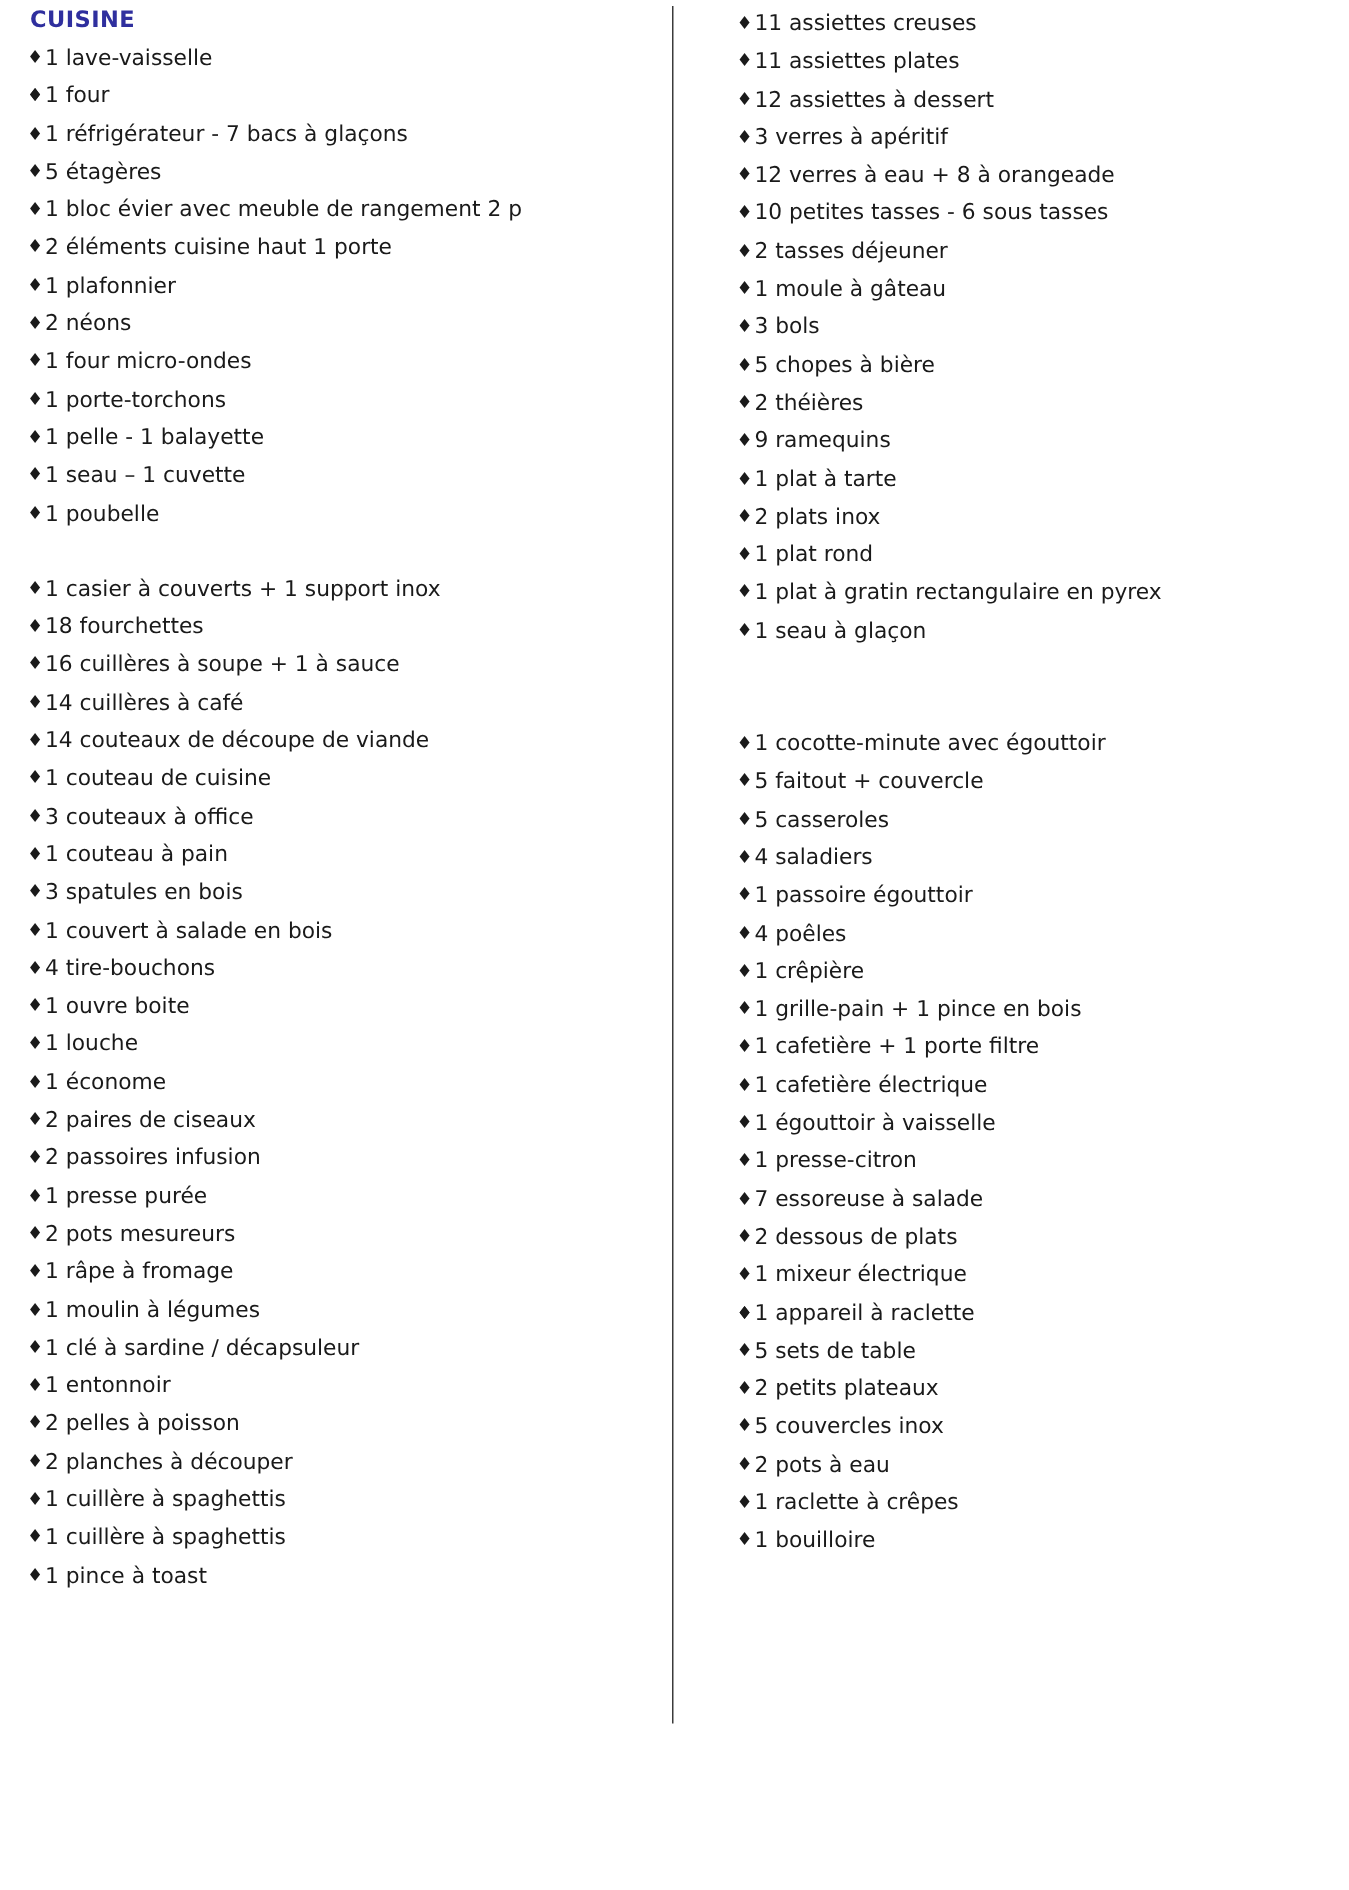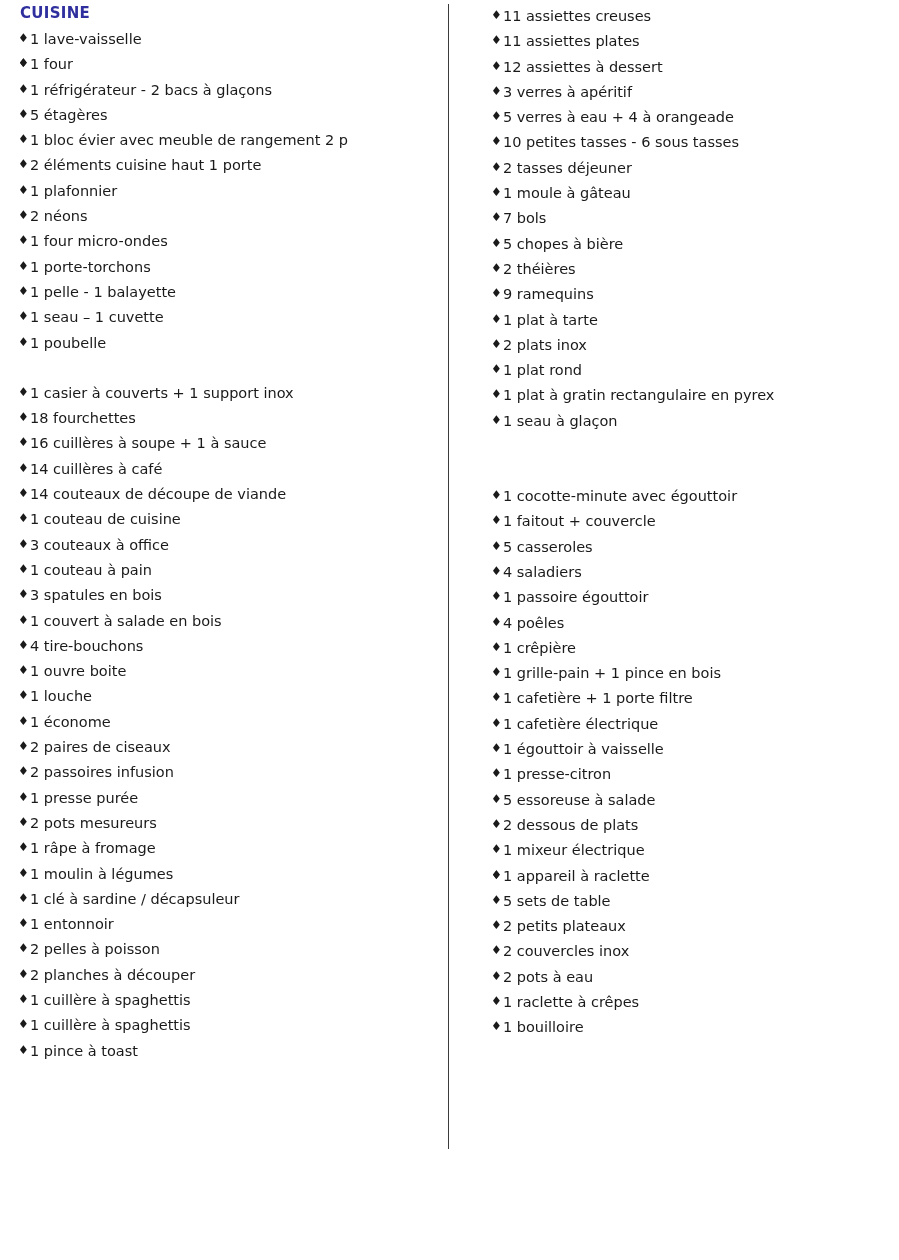--- a/index.html
+++ b/index.html
@@ -84,21 +84,21 @@
 
 <div class="page">
   <div class="columns">
 
     <div class="col col-left">
       <div class="section-title">CUISINE</div>
       <ul class="items" id="left-list">
           <li><span class="bullet">♦</span><span>1 lave-vaisselle</span></li>
           <li><span class="bullet">♦</span></li>
           <li><span class="bullet">♦</span><span>1 four</span></li>
-          <li><span class="bullet">♦</span><span>1 réfrigérateur  -  2 bacs à glaçons</span></li>
+          <li><span class="bullet">♦</span><span>1 réfrigérateur  -  7 bacs à glaçons</span></li>
           <li><span class="bullet">♦</span><span>5 étagères</span></li>
           <li><span class="bullet">♦</span><span>1 bloc évier avec meuble de rangement 2 p</span></li>
           <li><span class="bullet">♦</span><span>2 éléments cuisine haut 1 porte</span></li>
           <li><span class="bullet">♦</span><span>1 plafonnier</span></li>
           <li><span class="bullet">♦</span><span>2 néons</span></li>
           <li><span class="bullet">♦</span><span>1 four micro-ondes</span></li>
           <li><span class="bullet">♦</span><span>1 porte-torchons</span></li>
           <li><span class="bullet">♦</span><span>1 pelle  -  1 balayette</span></li>
           <li><span class="bullet">♦</span><span>1 seau – 1 cuvette</span></li>
           <li><span class="bullet">♦</span><span>1 poubelle</span></li>
@@ -134,55 +134,55 @@
     </div>
 
     <div class="divider"></div>
 
     <div class="col col-right">
       <ul class="items" id="right-list">
           <li><span class="bullet">♦</span><span>11 assiettes creuses</span></li>
           <li><span class="bullet">♦</span><span>11 assiettes plates</span></li>
           <li><span class="bullet">♦</span><span>12 assiettes à dessert</span></li>
           <li><span class="bullet">♦</span><span>3 verres à apéritif</span></li>
-          <li><span class="bullet">♦</span><span>5 verres à eau + 4 à orangeade</span></li>
+          <li><span class="bullet">♦</span><span>12 verres à eau + 8 à orangeade</span></li>
           <li><span class="bullet">♦</span><span>10 petites tasses  -  6 sous tasses</span></li>
           <li><span class="bullet">♦</span><span>2 tasses déjeuner</span></li>
           <li><span class="bullet">♦</span><span>1 moule à gâteau</span></li>
-          <li><span class="bullet">♦</span><span>7 bols</span></li>
+          <li><span class="bullet">♦</span><span>3 bols</span></li>
           <li><span class="bullet">♦</span><span>5 chopes à bière</span></li>
           <li><span class="bullet">♦</span><span>2 théières</span></li>
           <li><span class="bullet">♦</span><span>9 ramequins</span></li>
           <li><span class="bullet">♦</span><span>1 plat à tarte</span></li>
           <li><span class="bullet">♦</span><span>2 plats inox</span></li>
           <li><span class="bullet">♦</span><span>1 plat rond</span></li>
           <li><span class="bullet">♦</span><span>1 plat à gratin rectangulaire en pyrex</span></li>
           <li><span class="bullet">♦</span><span>1 seau à glaçon</span></li>
           <li class="spacer"></li>
           <li class="spacer"></li>
           <li><span class="bullet">♦</span><span>1 cocotte-minute avec égouttoir</span></li>
-          <li><span class="bullet">♦</span><span>1 faitout + couvercle</span></li>
+          <li><span class="bullet">♦</span><span>5 faitout + couvercle</span></li>
           <li><span class="bullet">♦</span><span>5 casseroles</span></li>
           <li><span class="bullet">♦</span><span>4 saladiers</span></li>
           <li><span class="bullet">♦</span><span>1 passoire égouttoir</span></li>
           <li><span class="bullet">♦</span><span>4 poêles</span></li>
           <li><span class="bullet">♦</span><span>1 crêpière</span></li>
           <li><span class="bullet">♦</span><span>1 grille-pain + 1 pince en bois</span></li>
           <li><span class="bullet">♦</span><span>1 cafetière + 1 porte filtre</span></li>
           <li><span class="bullet">♦</span><span>1 cafetière électrique</span></li>
           <li><span class="bullet">♦</span><span>1 égouttoir à vaisselle</span></li>
           <li><span class="bullet">♦</span><span>1 presse-citron</span></li>
-          <li><span class="bullet">♦</span><span>5 essoreuse à salade</span></li>
+          <li><span class="bullet">♦</span><span>7 essoreuse à salade</span></li>
           <li><span class="bullet">♦</span><span>2 dessous de plats</span></li>
           <li><span class="bullet">♦</span><span>1 mixeur électrique</span></li>
           <li><span class="bullet">♦</span></li>
           <li><span class="bullet">♦</span><span>1 appareil à raclette</span></li>
           <li><span class="bullet">♦</span><span>5 sets de table</span></li>
           <li><span class="bullet">♦</span><span>2 petits plateaux</span></li>
-          <li><span class="bullet">♦</span><span>2 couvercles inox</span></li>
+          <li><span class="bullet">♦</span><span>5 couvercles inox</span></li>
           <li><span class="bullet">♦</span><span>2 pots à eau</span></li>
           <li><span class="bullet">♦</span><span>1 raclette à crêpes</span></li>
           <li><span class="bullet">♦</span><span>1 bouilloire</span></li>
         </ul>
     </div>
 
   </div>
 </div>
 
 </body></html>

